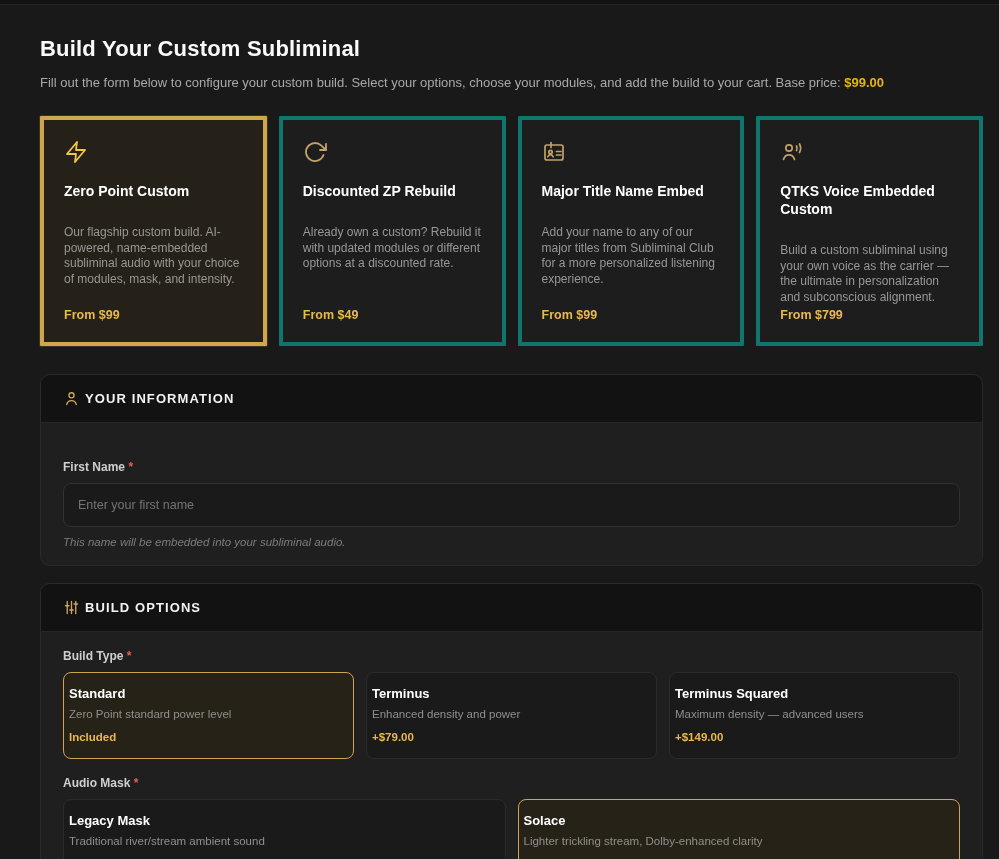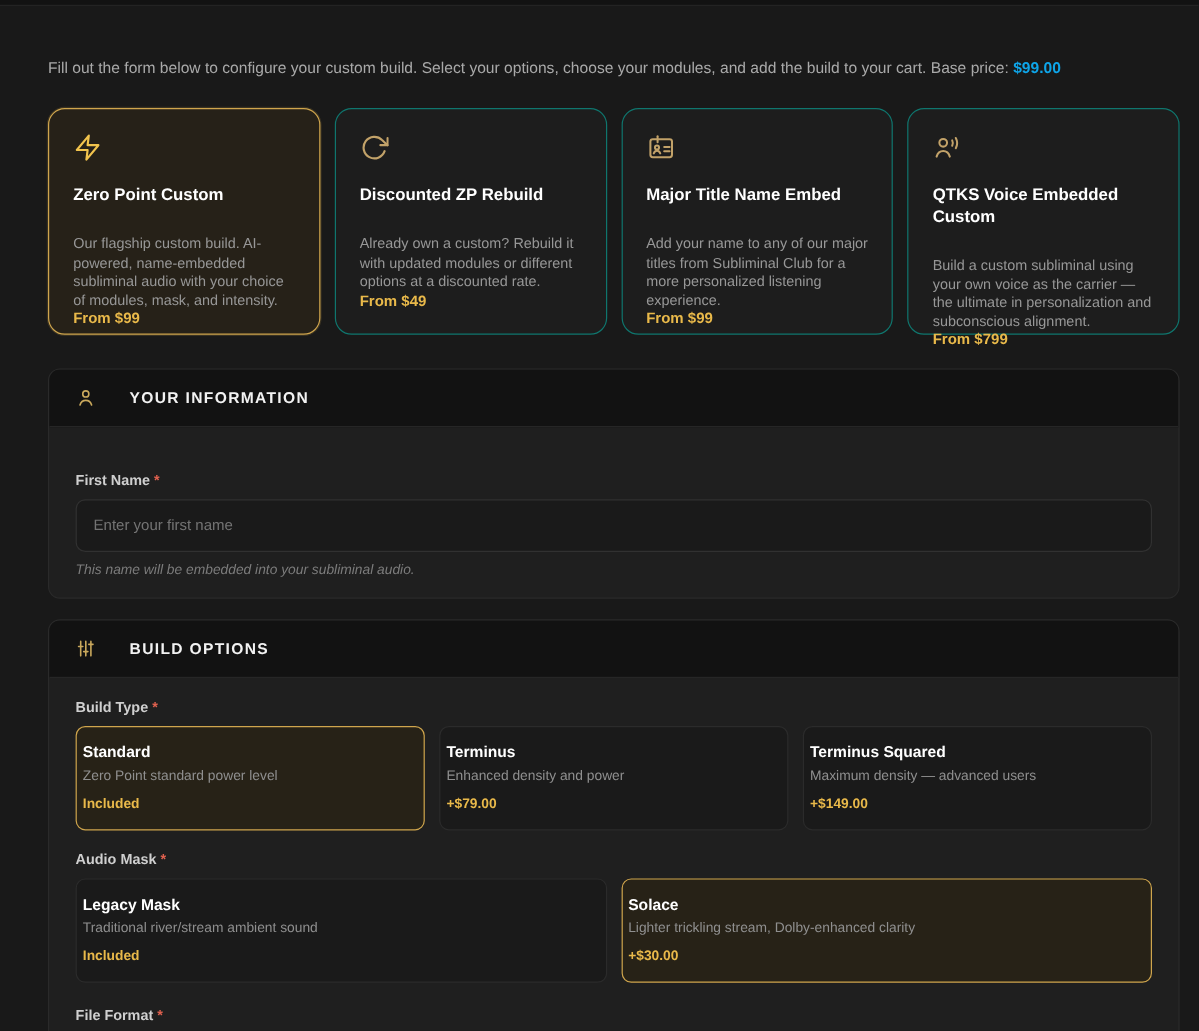--- a/index.html
+++ b/index.html
@@ -8,42 +8,42 @@
     background: #191919;
     font-family: "Liberation Sans", "DejaVu Sans", sans-serif;
     color: #e8e8e8;
     position: relative;
   }
   .top-strip { height: 5px; background: #121212; border-bottom: 1px solid #232323; }
   .page { padding: 31px 16px 0 40px; }
 
   h1.page-title { color: #fafafa; font-size: 22px; line-height: 26px; font-weight: bold; letter-spacing: .2px; }
   .subtitle { margin-top: 12px; font-size: 13px; line-height: 18px; color: #a9a9a9; }
-  .gold { color: #0ea5e9; font-weight: bold; }
+  .gold { color: #eab308; font-weight: bold; }
 
   
   .cards { margin-top: 24px; display: grid; grid-template-columns: repeat(4, 1fr); gap: 12px; }
   .card {
-    background: #1d1d1d; border: 1px solid #0f766e; border-radius: 14px;
-    padding: 20px; height: 189px; display: flex; flex-direction: column; cursor: pointer;
+    background: #1d1d1d; border: 4px solid #0f766e; border-radius: 1px;
+    padding: 20px; height: 230px; display: flex; flex-direction: column; cursor: pointer;
   }
   .card.selected { background: #262118; border-color: #cfa54d; box-shadow: 0 0 0 1px rgba(207,165,77,.18); }
   .card-icon { width: 24px; height: 24px; color: #c2a269; }
   .card-icon svg { width: 24px; height: 24px; display: block; }
   .card-icon.lightning-icon { color: #f2c44d; }
   .card-title { margin-top: 18px; font-size: 14px; line-height: 18px; color: #ffffff; font-weight: bold; }
   .card-desc { margin-top: 25px; font-size: 12px; line-height: 15.5px; color: #979797; }
   .card-price { margin-top: auto; font-size: 12.5px; color: #e9b94a; font-weight: bold; }
 
   
   .panel { margin-top: 28px; background: #1f1f1f; border: 1px solid #2a2a2a; border-radius: 10px; overflow: hidden; }
   .panel + .panel { margin-top: 17px; }
   .panel-head {
     height: 48px; background: #121212; border-bottom: 1px solid #262626;
-    display: flex; align-items: center; gap: 28px; padding: 0 22px;
+    display: flex; align-items: center; gap: 5px; padding: 0 22px;
   }
   .p-icon { width: 17px; height: 17px; color: #c9a85c; }
   .p-icon svg { width: 17px; height: 17px; display: block; }
   .panel-head h2 { font-size: 13px; color: #f2f2f2; font-weight: bold; letter-spacing: 1.1px; text-transform: uppercase; }
   .panel-body { padding: 17px 22px 16px; }
 
   
   .field { margin-bottom: 17px; }
   .field:last-child { margin-bottom: 0; margin-top: 20px; }
   .f-label { display: block; font-size: 12px; line-height: 15px; font-weight: bold; color: #cfcfcf; margin-bottom: 8px; }
@@ -70,20 +70,21 @@
   .opt-price { margin-top: 8px; font-size: 11.5px; line-height: 15px; color: #e9b94a; font-weight: bold; }
   .opt-price:empty { display: none; }
 </style>
 </head>
 <body>
 
 <div class="top-strip"></div>
 
 <div class="page">
 
+  <h1 class="page-title">Build Your Custom Subliminal</h1>
 
   <p class="subtitle">
     <span>Fill out the form below to configure your custom build. Select your options, choose your modules, and add the build to your cart. Base price:</span>
     <span class="gold">$99.00</span>
   </p>
 
   <div class="cards">
       <div class="card selected">
     <div class="card-icon lightning-icon">
           <svg viewBox="0 0 24 24" fill="none" stroke="currentColor" stroke-width="1.8" stroke-linecap="round" stroke-linejoin="round">

